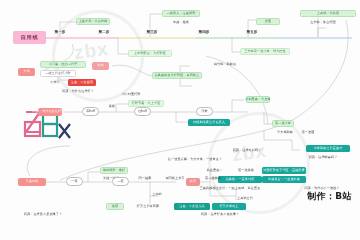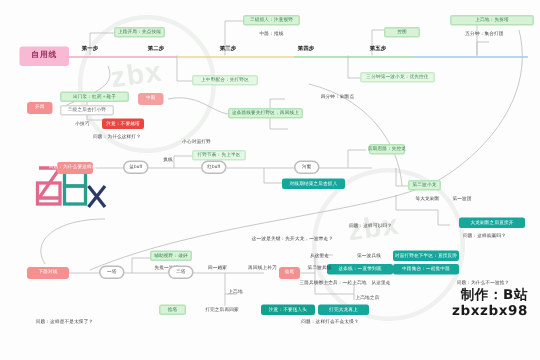--- a/index.html
+++ b/index.html
@@ -217,15 +217,14 @@
   <div class="node n-plain" style="left:200px;top:186px;width:44px;height:6px;">三路兵线都上之后：一起上高地</div>
   <div class="node n-plain" style="left:244px;top:186px;width:20px;height:6px;">从这里走</div>
   <div class="node n-plain" style="left:232px;top:196px;width:26px;height:6px;">上高地之后</div>
   <div class="node n-teal" style="left:212px;top:203px;width:34px;height:7px;">打完大龙再上</div>
   <div class="node n-plain" style="left:196px;top:212px;width:48px;height:6px;">问题：这样打会不会太慢？</div>
   <div class="node n-plain" style="left:300px;top:186px;width:44px;height:6px;">问题：为什么不一波推？</div>
   <div class="node n-plain" style="left:160px;top:157px;width:70px;height:6px;">这一波是关键：先开大龙，一波带走？</div>
   <div class="node n-plain" style="left:224px;top:148px;width:46px;height:6px;">问题：这样可以吗？</div>
 
   <div class="credit l1">制作：B站</div>
-  <div class="credit l2">zbxzbx98</div>
 
 </div>
 
 </body></html>

